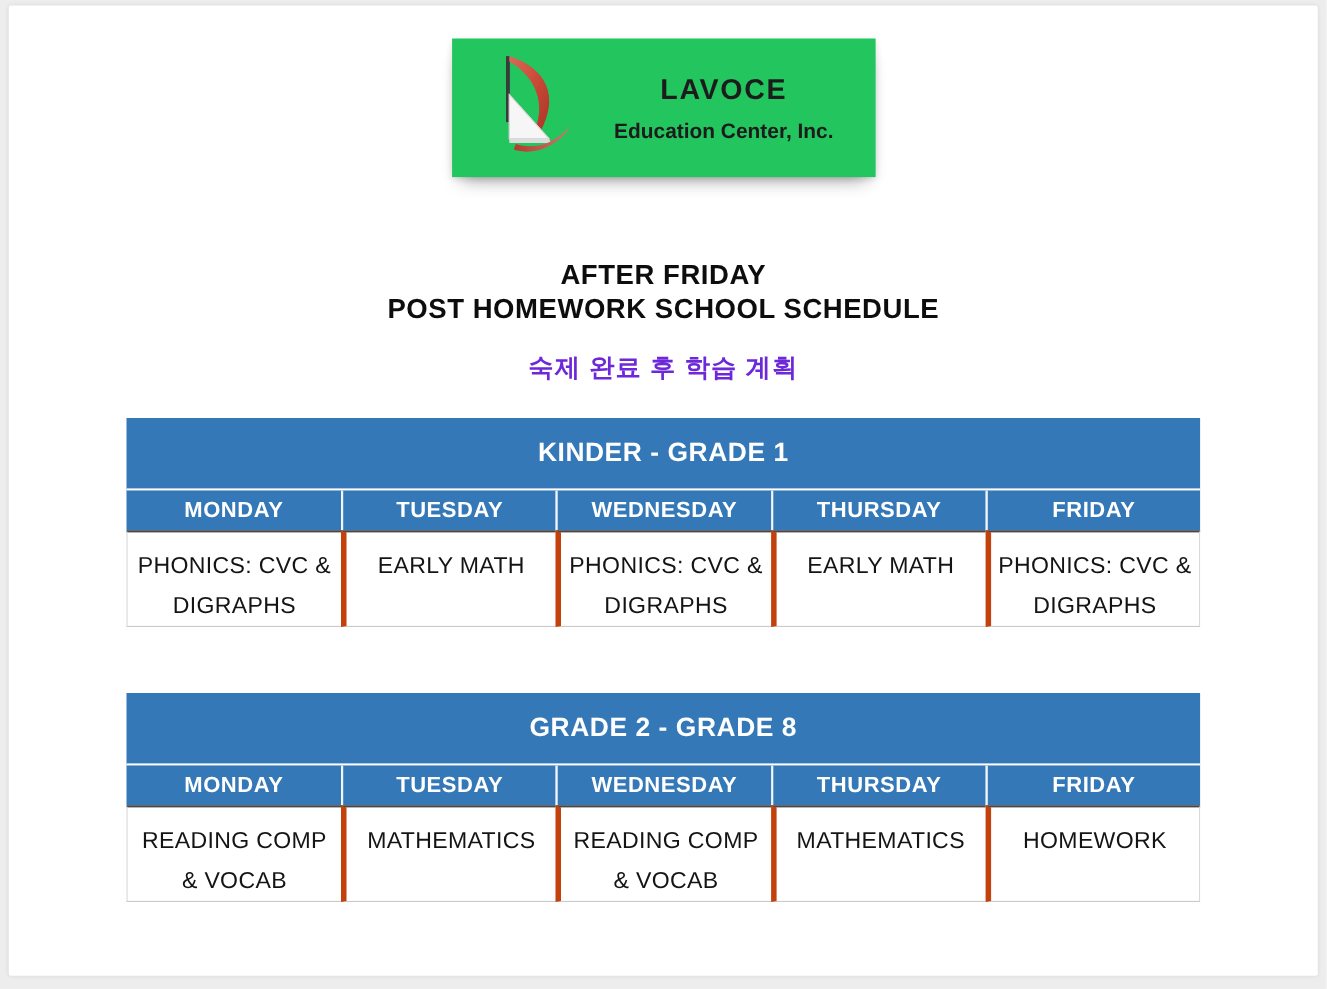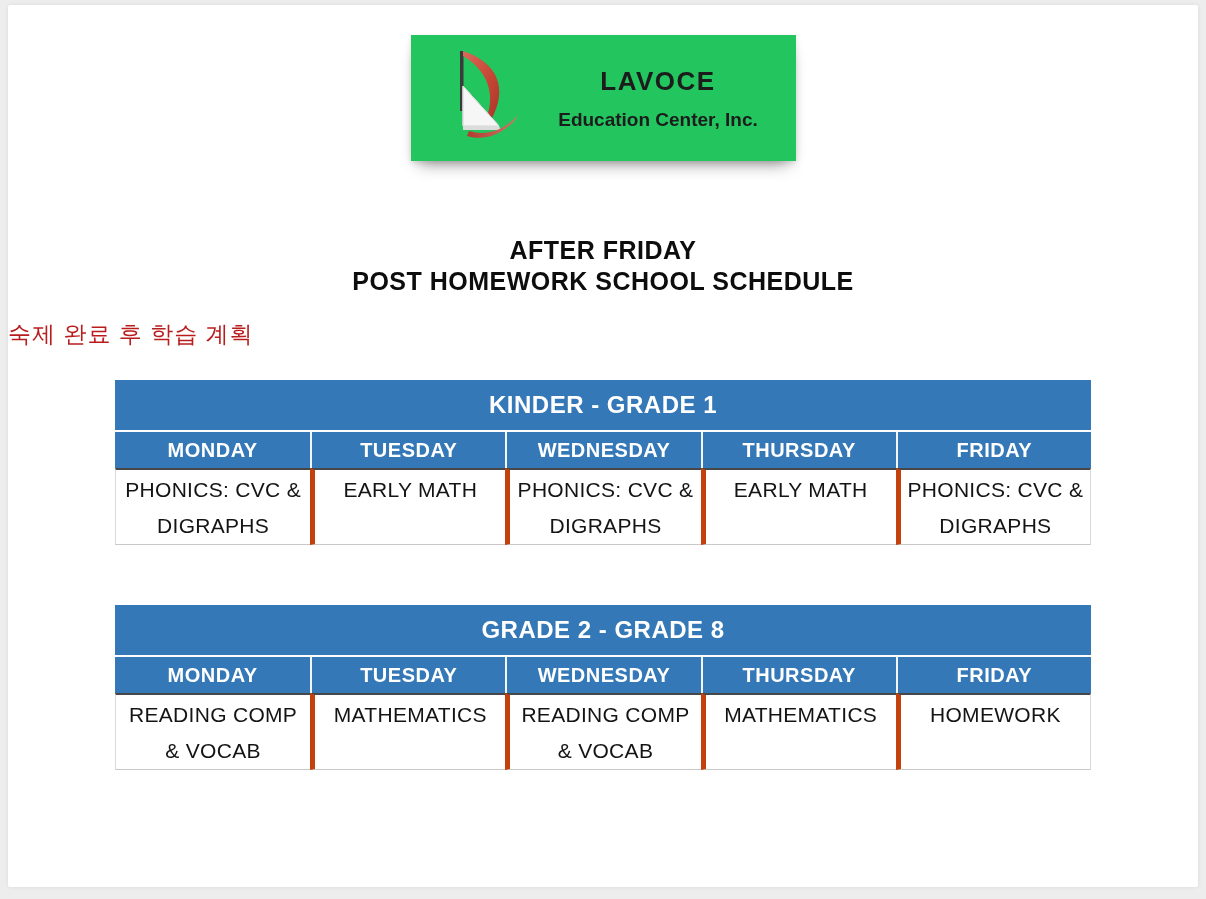--- a/index.html
+++ b/index.html
@@ -25,48 +25,48 @@
     position:relative;
   }
   .logo-icon { width:100px; height:104px; margin-left:28px; flex:0 0 auto; }
   .logo-text { flex:1; text-align:center; padding-right:18px; color:#1c1c1c; }
   .logo-name { font-size:26px; font-weight:bold; letter-spacing:1.5px; }
   .logo-sub  { font-size:19px; font-weight:bold; margin-top:12px; }
   
   .main-title { margin-top:74px; text-align:center; color:#0d0d0d; }
   .main-title div { font-size:25px; font-weight:bold; line-height:31px; letter-spacing:0.5px; }
   .korean-subtitle {
-    margin-top:22px; text-align:left;
-    font-size:23px; font-weight:normal; color:#b91c1c;
+    margin-top:22px; text-align:center;
+    font-size:23px; font-weight:bold; color:#6d28d9;
     letter-spacing:1px;
   }
   
   table.schedule {
     width:976px; margin:30px auto 0 auto;
     border-collapse:separate; border-spacing:0;
     table-layout:fixed;
   }
   table.schedule col { width:20%; }
   .banner-row th {
     background:#3478b7; color:#ffffff;
     font-size:24px; font-weight:bold; letter-spacing:0.5px;
-    height:52px; border-bottom:2px solid #fdfdfd;
+    height:66px; border-bottom:2px solid #fdfdfd;
     text-align:center; vertical-align:middle;
   }
   .day-row th {
     background:#3478b7; color:#ffffff;
     font-size:20px; font-weight:bold; letter-spacing:0.5px;
     height:36px; text-align:center; vertical-align:middle;
   }
   .day-row th + th { border-left:2px solid #f2f6fa;margin-top:35px; }
   .body-row td {
     background:#ffffff; color:#141414;
     font-size:21px; letter-spacing:0.3px;
     height:73px; text-align:center; vertical-align:top;
-    padding-top:2px; line-height:36px;
+    padding-top:13px; line-height:36px;
     border-top:2px solid #474747;
     border-bottom:1px solid #c9c9c9;
     white-space:pre-line;
   }
   .body-row td + td { border-left:5px solid #c2410c;margin-left:39px; }
   .body-row td:first-child { border-left:1px solid #d9d9d9; }
   .body-row td:last-child  { border-right:1px solid #d9d9d9; }
   .tables-gap { height:60px; }
 </style>
 </head>

